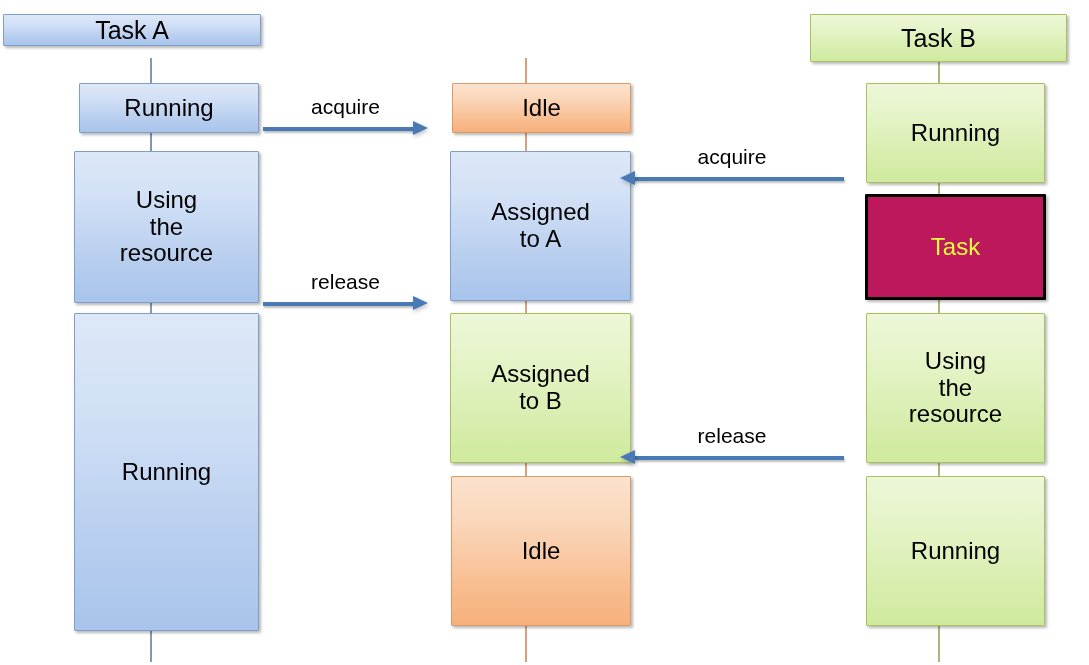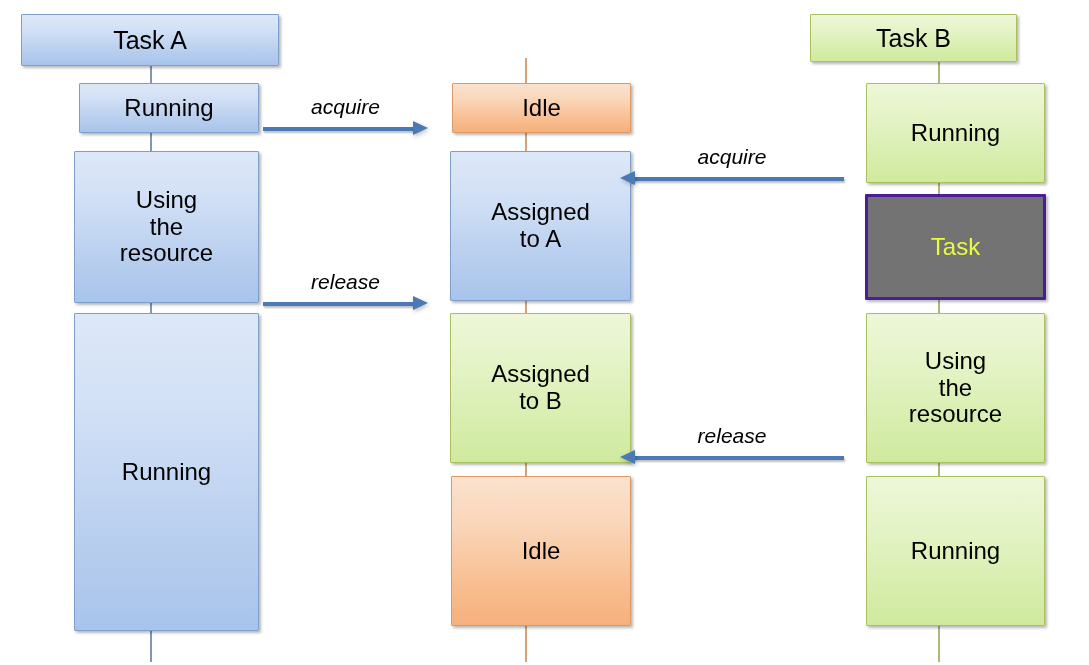--- a/index.html
+++ b/index.html
@@ -55,22 +55,22 @@
     background: linear-gradient(to bottom, #fbe2cd 0%, #fad7bb 30%, #f8bb8c 78%, #f6b07c 100%);
     border: 1px solid #d99a68;
   }
   
   .box.green {
     background: linear-gradient(to bottom, #edf7d8 0%, #e6f4c9 30%, #d6edab 78%, #cfea9e 100%);
     border: 1px solid #a9c05f;
   }
   
   .box.teal {
-    background: #737373;
-    border: 3px solid #4c1d95;
+    background: #be185d;
+    border: 3px solid #000000;
     color: #e8fb3c;
     text-align: center;
   }
 
   
   .fs-header { font-size: 25px; }
   .fs-state  { font-size: 24px; margin-left: 16px; }
 
   
   .arrow {
@@ -98,37 +98,36 @@
     right: 0;
     border-left: 15px solid #4a7ab5;
   }
   .arrow.left .head {
     left: 0;
     border-right: 15px solid #4a7ab5;
   }
   .arrow-label {
     position: absolute;
     z-index: 5;
-    font-style: italic;
     font-size: 21px;
     color: #000000;
     white-space: nowrap;
     text-align: center;
   }
 </style>
 </head>
 <body>
 
 <div id="canvas">
 
   <div class="lifeline blue" style="left:150px; top:58px;  height:604px;"></div>
   <div class="lifeline orange" style="left:525px; top:58px;  height:604px;"></div>
   <div class="lifeline green" style="left:938px; top:58px;  height:604px;"></div>
 
-  <div class="box blue fs-header" style="left:21px; top:14px; width:258px; height:52px;">
+  <div class="box blue fs-header" style="left:3px; top:14px; width:258px; height:32px;">
     <span class="lbl">Task A</span>
   </div>
 
   <div class="box blue fs-state" style="left:63px; top:83px; width:180px; height:50px;">
     <span class="lbl">Running</span>
   </div>
 
   <div class="box blue fs-state" style="left:58px; top:151px; width:185px; height:152px;">
     <span class="lbl"><span>Using</span><br><span>the</span><br><span>resource</span></span>
   </div>
@@ -147,21 +146,21 @@
   </div>
 
   <div class="box green fs-state" style="left:434px; top:313px; width:181px; height:150px;">
     <span class="lbl"><span>Assigned</span><br><span>to B</span></span>
   </div>
 
   <div class="box orange fs-state" style="left:435px; top:476px; width:180px; height:150px;">
     <span class="lbl">Idle</span>
   </div>
 
-  <div class="box green fs-header" style="left:810px; top:14px; width:207px; height:48px;">
+  <div class="box green fs-header" style="left:810px; top:14px; width:257px; height:48px;">
     <span class="lbl">Task B</span>
   </div>
 
   <div class="box green fs-state" style="left:850px; top:83px; width:179px; height:100px;">
     <span class="lbl">Running</span>
   </div>
 
   <div class="box teal fs-state" style="left:849px; top:194px; width:181px; height:106px;">
     <span class="lbl"><span>Task</span><br></span>
   </div>

